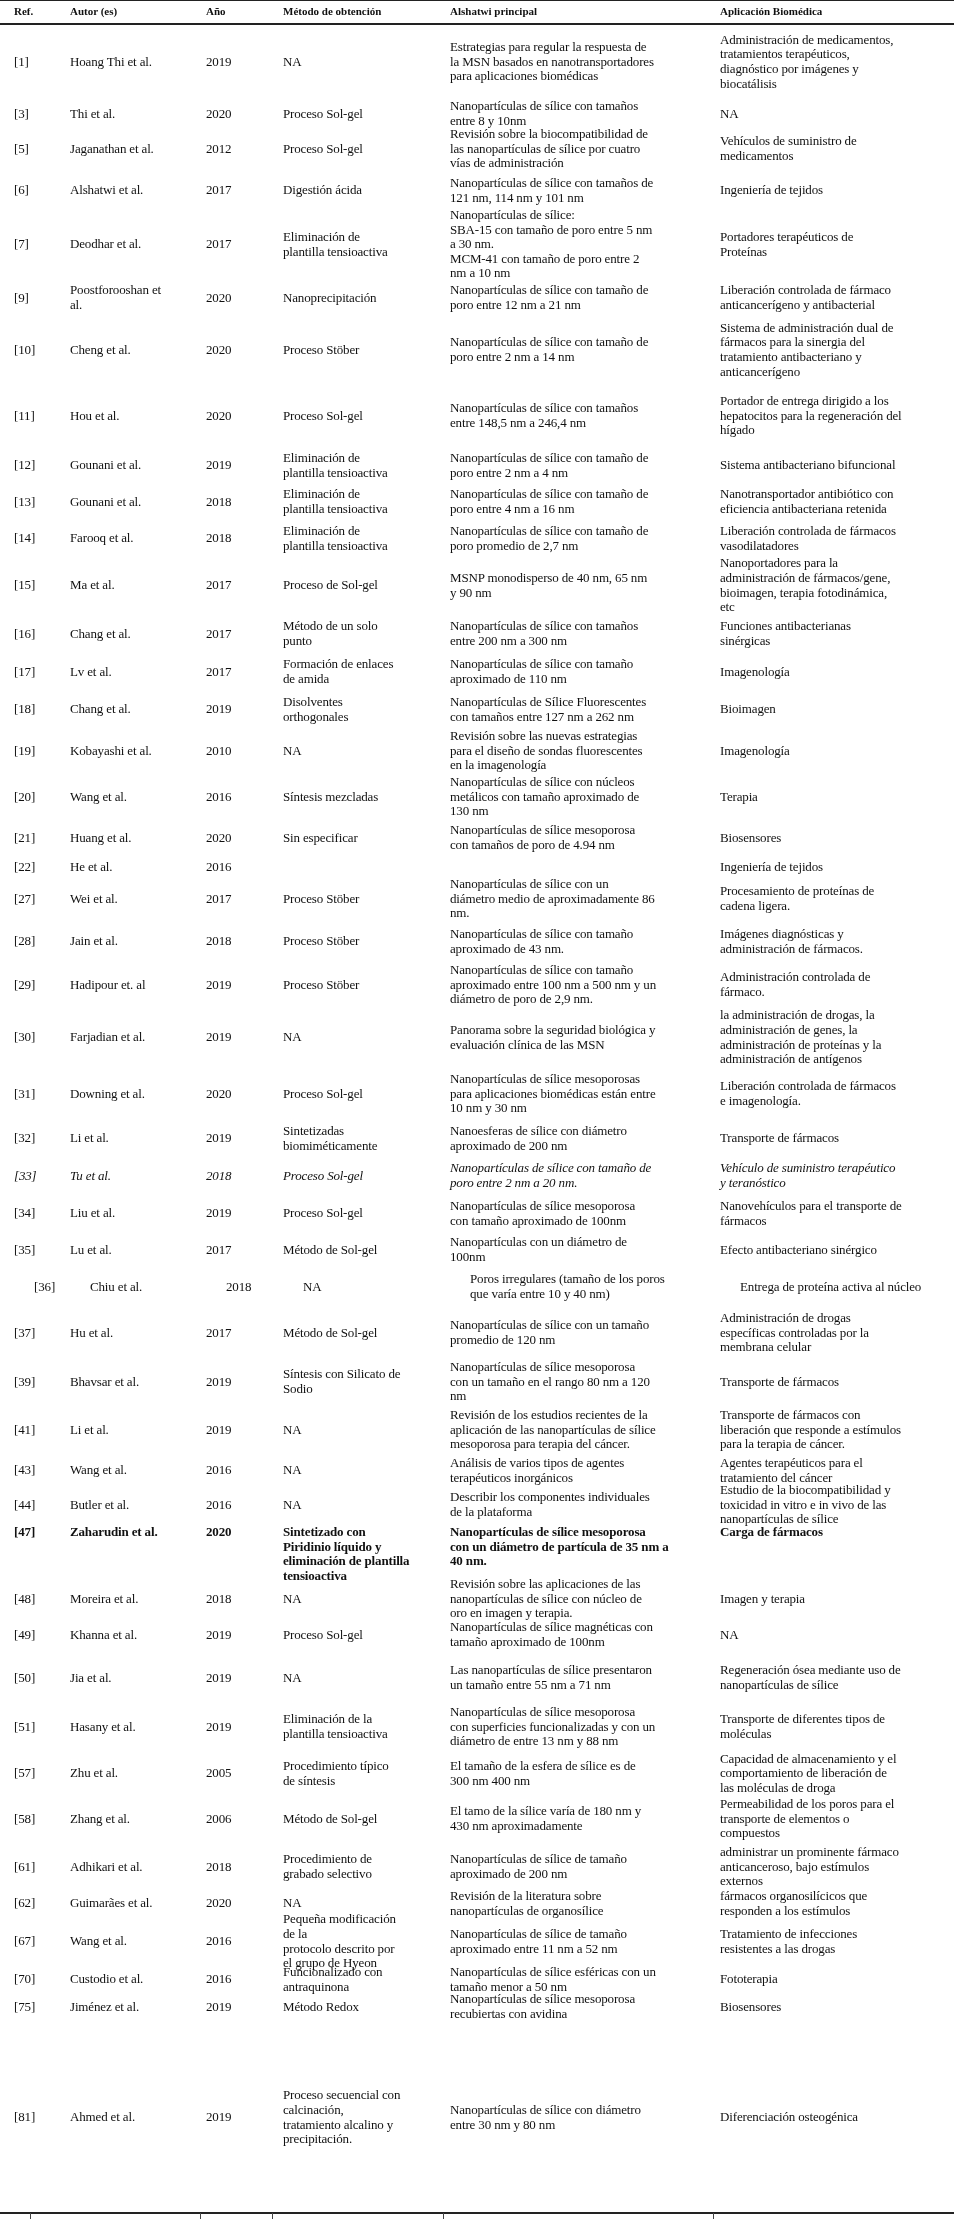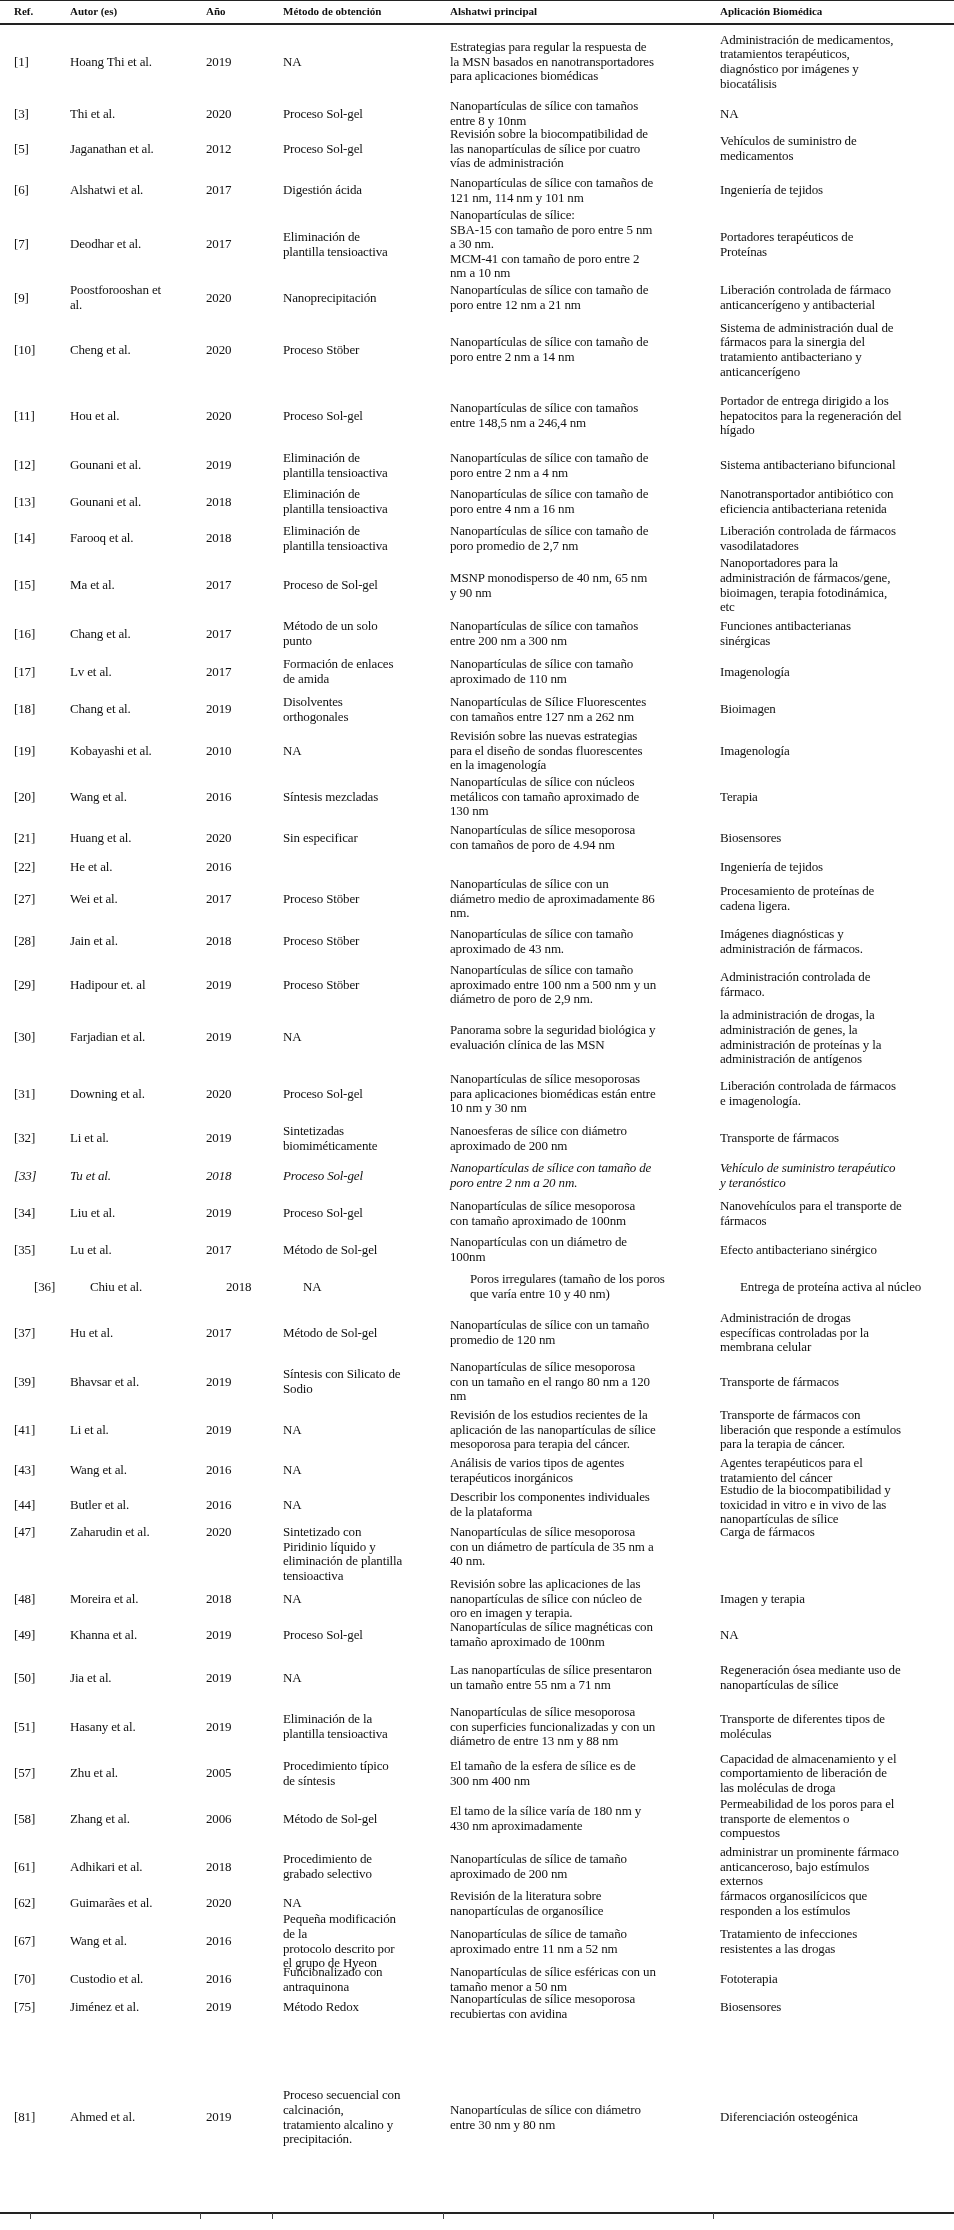--- a/index.html
+++ b/index.html
@@ -794,21 +794,21 @@
         <div class="cell c-res">
           <span>Describir los componentes individuales
 de la plataforma</span>
         </div>
         <div class="cell c-app">
           <span>Estudio de la biocompatibilidad y
 toxicidad in vitro e in vivo de las
 nanopartículas de sílice</span>
         </div>
       </div>
-      <div class="row" style="top: 1525px; height: 56px;">
+      <div class="row" style="top: 1525px; height: 56px; font-weight: bold;">
         <div class="cell c-ref top">
           <span>[47]</span>
         </div>
         <div class="cell c-aut top">
           <span>Zaharudin et al.</span>
         </div>
         <div class="cell c-ano top">
           <span>2020</span>
         </div>
         <div class="cell c-met top">

